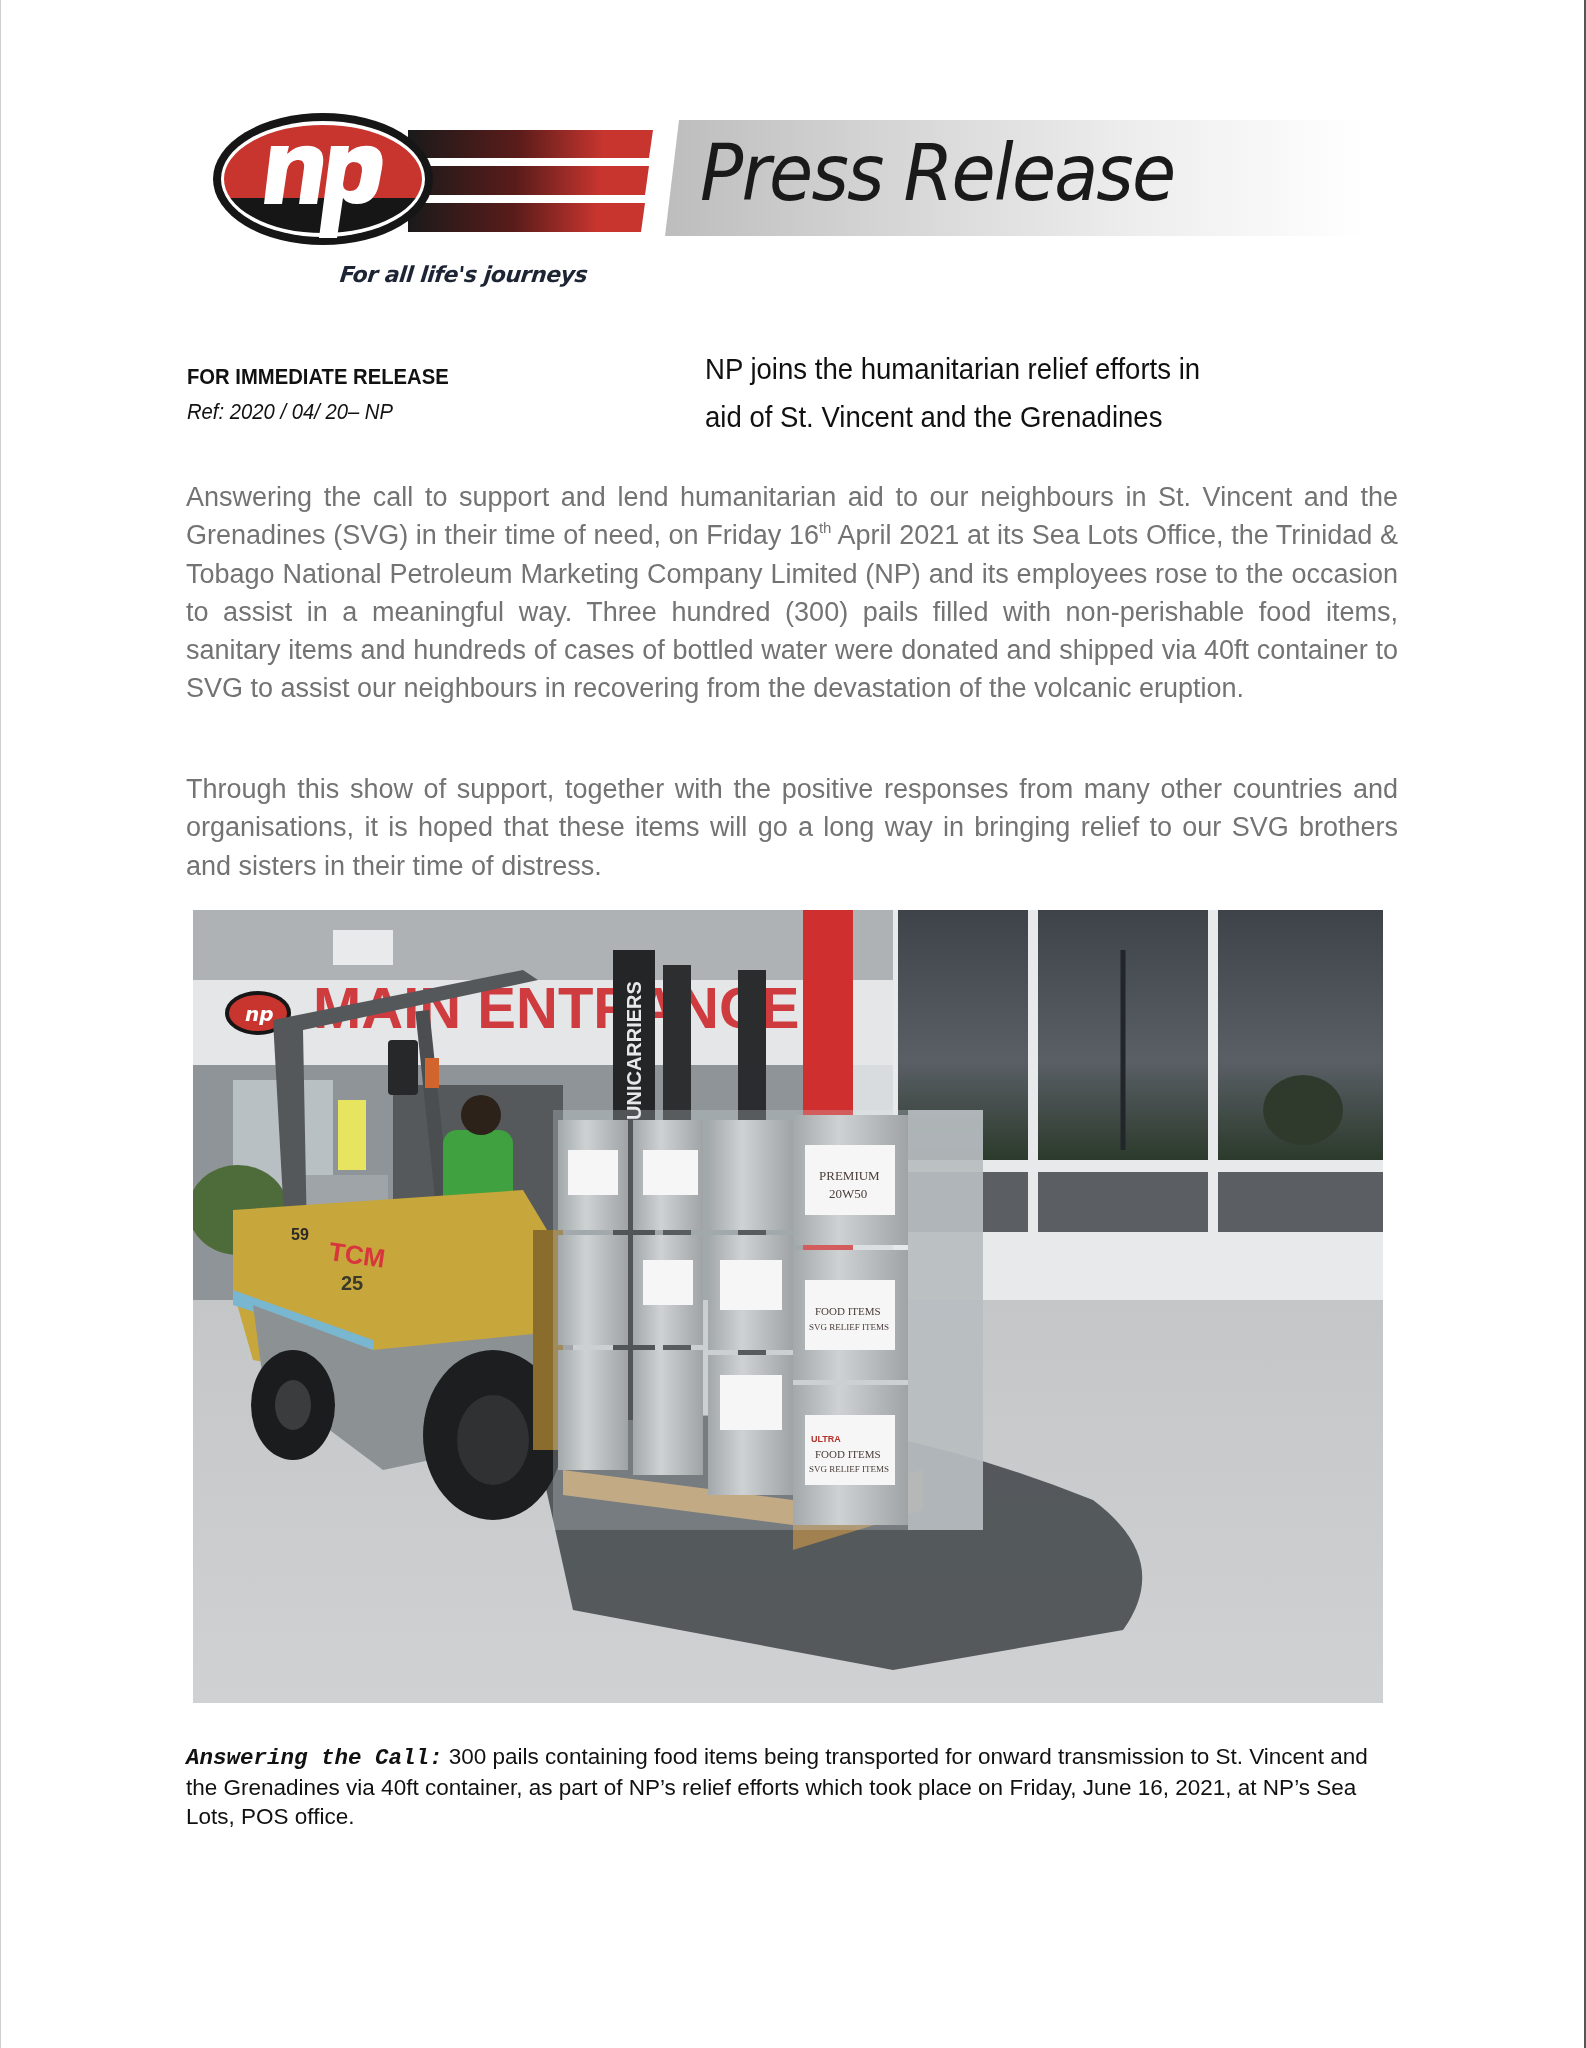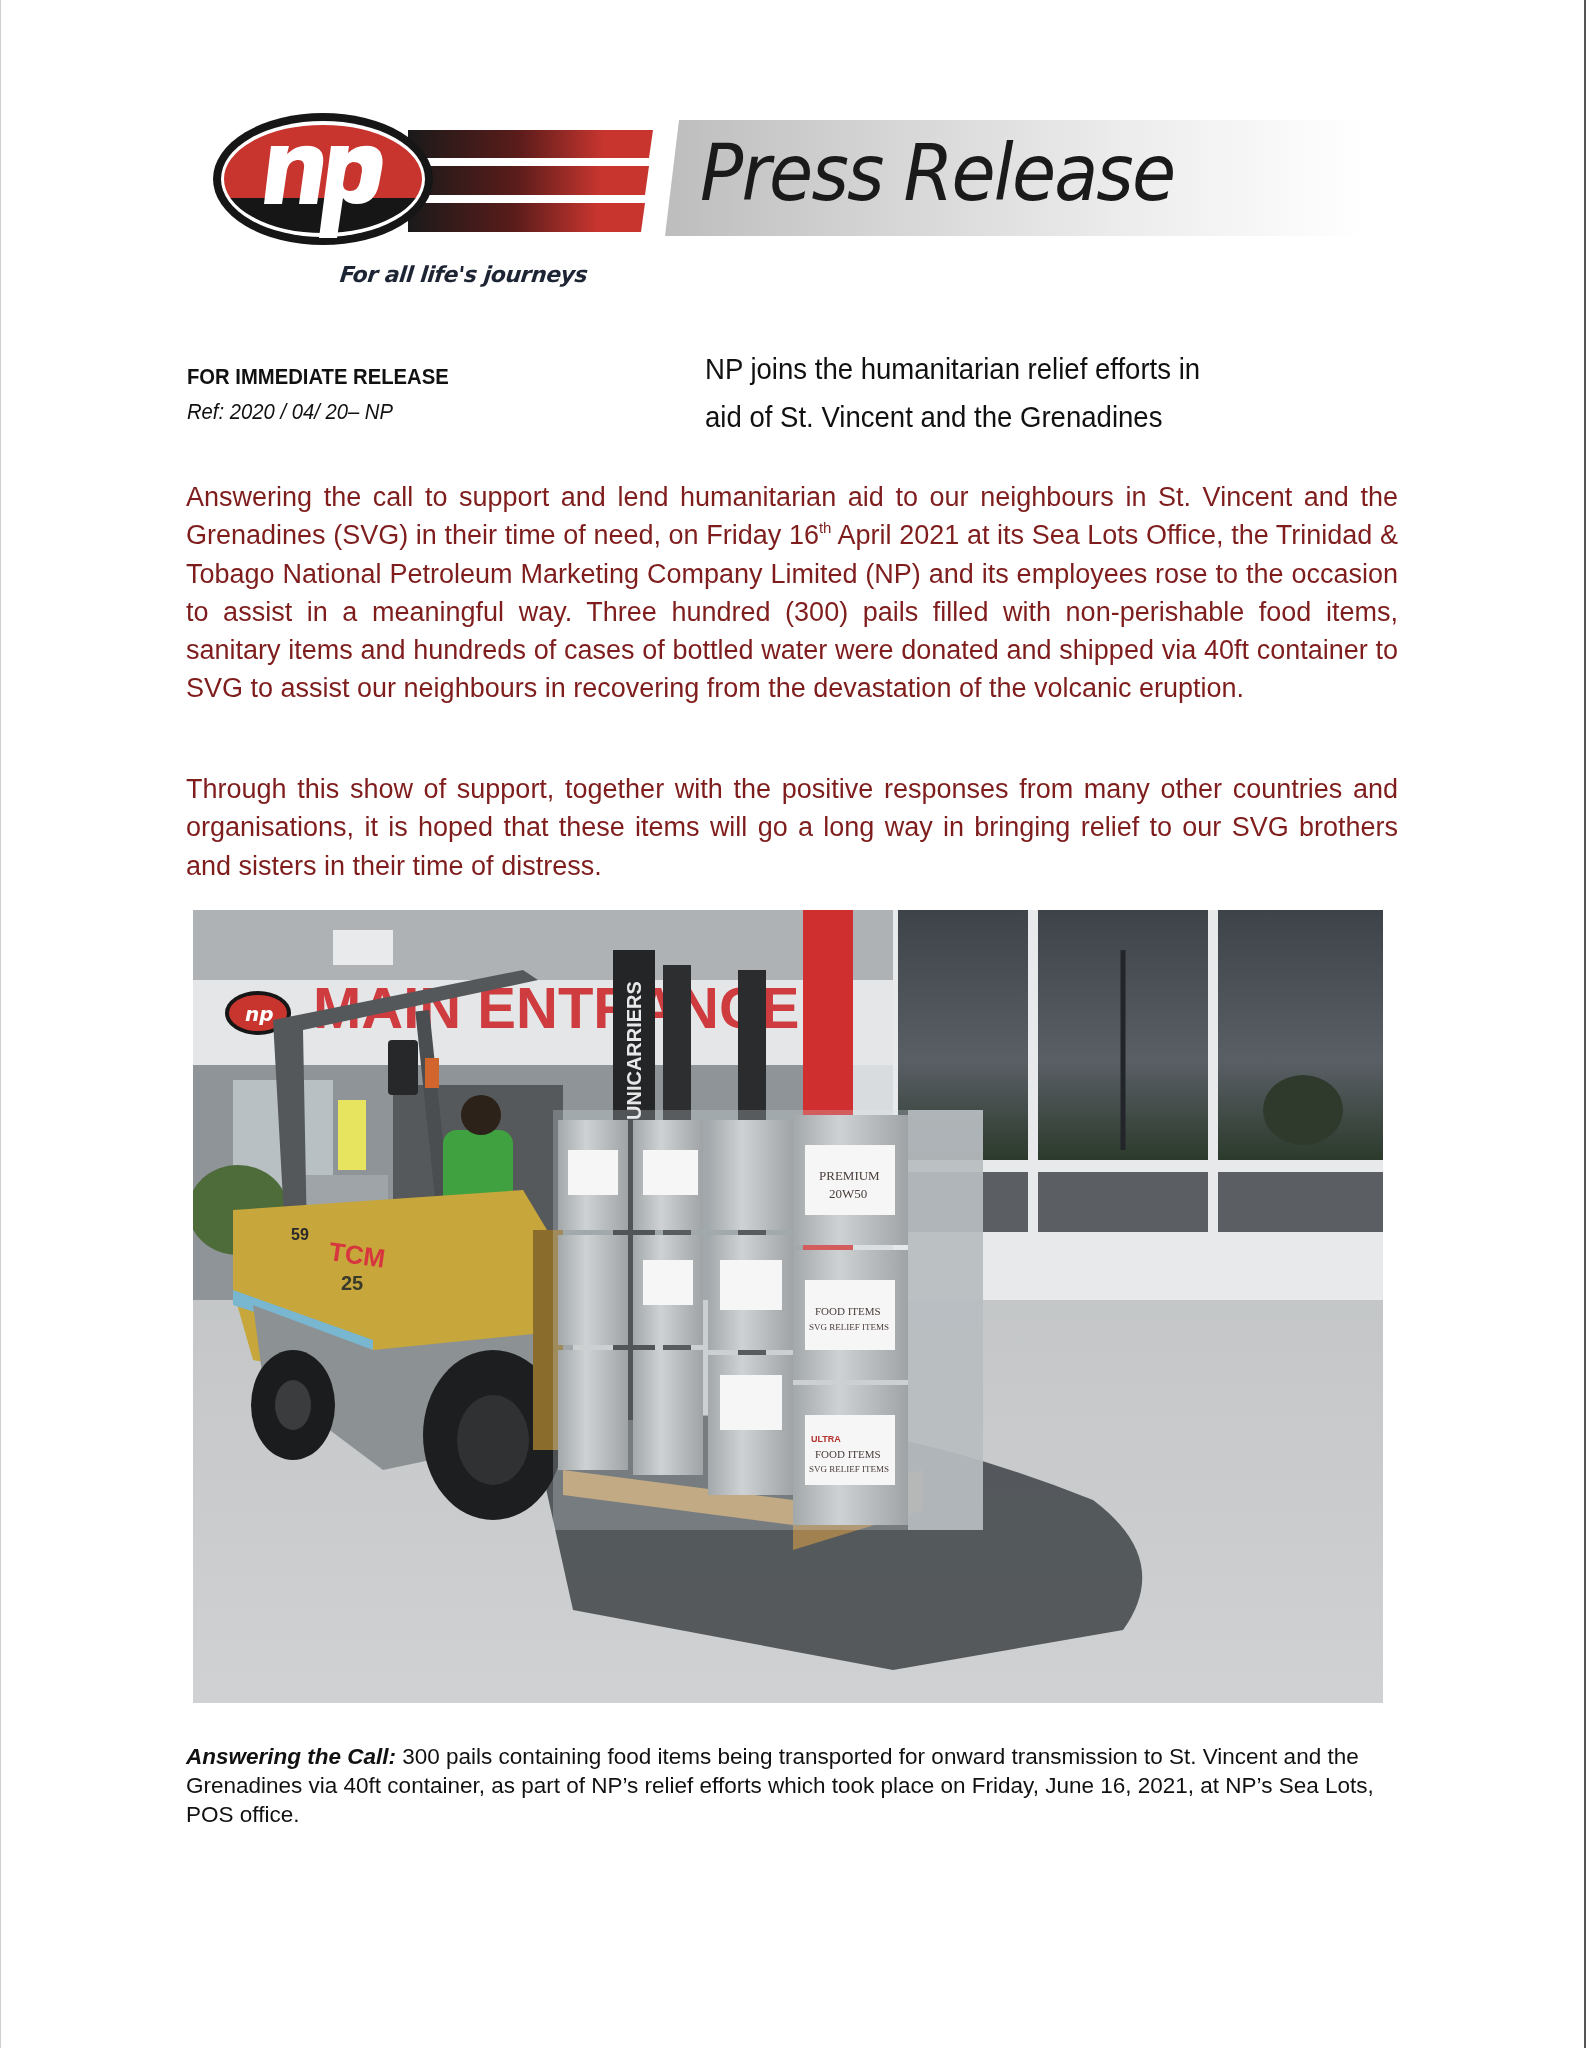--- a/index.html
+++ b/index.html
@@ -46,36 +46,36 @@
     position: absolute; left: 705px; top: 345px; width: 660px;
     font-family: "Liberation Sans", sans-serif; font-size: 29px; line-height: 48px; color: #111;
     transform: scaleX(0.95); transform-origin: left top;
   }
   .headline div { white-space: nowrap; }
 
   
   .body-text {
     position: absolute; left: 186px; width: 1212px;
     font-family: "Liberation Sans", sans-serif; font-size: 27px; line-height: 38.3px;
-    text-align: justify; color: #7f1d1d;
+    text-align: justify; color: #737373;
   }
   .p1 { top: 478px; }
   .p2 { top: 770px; }
   .body-text sup { font-size: 15px; line-height: 0; vertical-align: 11px; }
 
   
   .photo { position: absolute; left: 193px; top: 910px; width: 1190px; height: 793px; overflow: hidden; background: #0369a1; }
   .photo svg { display: block; }
 
   
   .caption {
     position: absolute; left: 186px; top: 1742px; width: 1200px;
     font-family: "Liberation Sans", sans-serif; font-size: 22.5px; line-height: 29px; color: #111;
   }
-  .caption .lead { font-weight: bold; font-style: italic; }
+  .caption .lead { font-weight: bold; font-style: italic; font-family: Liberation Mono, monospace; }
 </style>
 </head>
 <body>
 
 <div class="page-border-left"></div>
 <div class="page-border-right"></div>
 
 <div class="logo">
   <svg width="440" height="135" viewBox="0 0 440 135">
     <defs>

